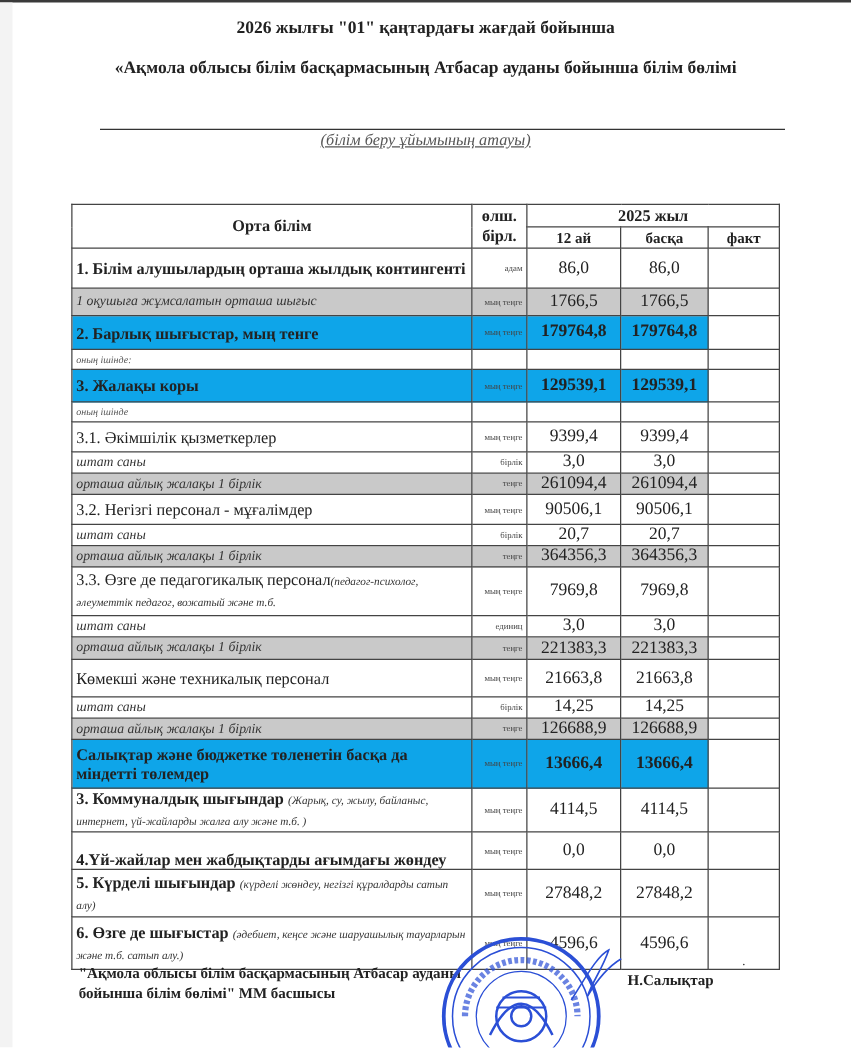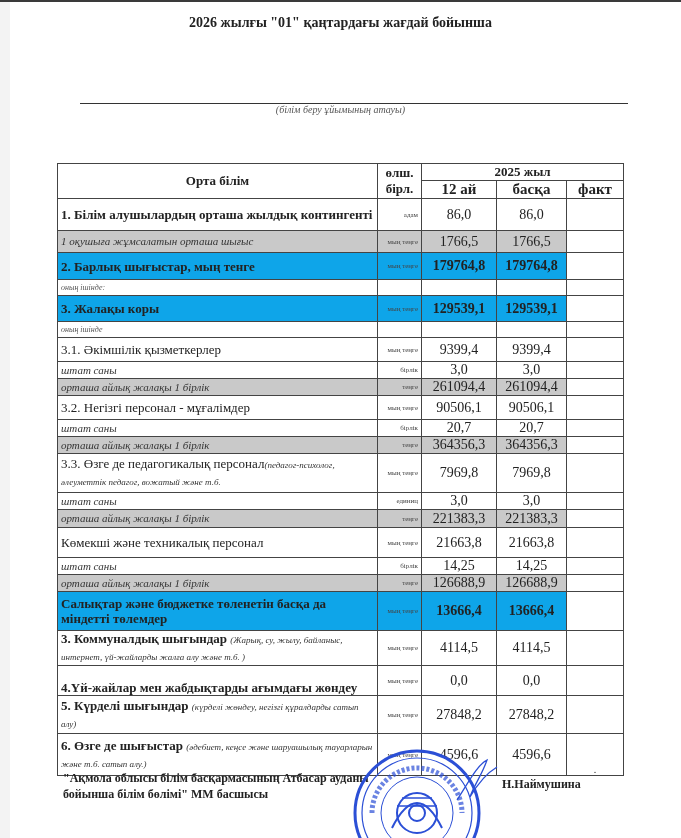--- a/index.html
+++ b/index.html
@@ -8,32 +8,32 @@
     background: #ffffff;
     font-family: "Liberation Serif", "DejaVu Serif", serif;
     color: #222;
   }
   .topbar { position: absolute; left: 0; top: 0; width: 681px; height: 2px; background: #3a3a3a; }
   .leftmargin { position: absolute; left: 0; top: 2px; width: 10px; height: 836px; background: #f3f3f3; }
   .header { position: absolute; left: 0; top: 14px; width: 681px; text-align: center; }
   .h-line { font-weight: bold; font-size: 14px; line-height: 18px; color: #222; }
   .h-org { margin-top: 14px; }
   .org-rule { position: absolute; left: 80px; top: 103px; width: 548px; height: 1px; background: #333; }
-  .org-caption { position: absolute; left: 0; top: 104px; width: 681px; text-align: center; font-size: 10px; font-style: italic; color: #555; }
+  .org-caption { position: absolute; left: 0; top: 104px; width: 681px; text-align: center; font-size: 13px; font-style: italic; color: #555; text-decoration: underline; }
 
   table.main {
     position: absolute; left: 57px; top: 163px;
     border-collapse: collapse; table-layout: fixed;
     width: 566px;
   }
   table.main td, table.main th { border: 1px solid #444; padding: 0 3px; vertical-align: middle; }
   col.c1 { width: 320px; } col.c2 { width: 44px; } col.c3 { width: 75px; } col.c4 { width: 70px; } col.c5 { width: 57px; }
   th { font-weight: bold; font-size: 13px; text-align: center; color: #222; }
   .head-main { height: 34px; }
-  .head-sub { height: 14px; font-size: 15px; margin-top: 35px; }
+  .head-sub { height: 14px; font-size: 12px; margin-top: 35px; }
   .unit { font-size: 7px; text-align: right; color: #444; }
   .num { text-align: center; font-size: 14px; color: #222; }
   .num.bold { font-weight: bold; }
   .lbl { font-size: 13px; color: #222; line-height: 15px; }
   .lbl.bold { font-weight: bold; }
   .lbl.ital { font-style: italic; font-size: 11px; color: #333; }
   .lbl.small-ital { font-style: italic; font-size: 8px; color: #555; }
   .sub-ital { font-style: italic; font-weight: normal; font-size: 9px; color: #333; }
   .g-dark td.shade { background: #c9c9c9; }
   .g-light td.shade { background: #0ea5e9; }
@@ -45,20 +45,21 @@
   .signature { position: absolute; left: 452px; top: 755px; width: 50px; height: 50px; }
 </style>
 </head>
 <body>
 
 <div class="topbar"></div>
 <div class="leftmargin"></div>
 
 <div class="header">
   <div class="h-line">2026 жылғы "01" қаңтардағы жағдай бойынша</div>
+  <div class="h-line h-org">«Ақмола облысы білім басқармасының Атбасар ауданы бойынша білім бөлімі</div>
 </div>
 <div class="org-rule"></div>
 <div class="org-caption">(білім беру ұйымының атауы)</div>
 
 <table class="main">
   <colgroup>
       <col class="c1">
       <col class="c2">
       <col class="c3">
       <col class="c4">
@@ -256,13 +257,13 @@
   <circle cx="65" cy="65" r="20" fill="none" stroke="#2b4fd6" stroke-width="2"></circle>
   <circle cx="65" cy="65" r="8" fill="none" stroke="#2b4fd6" stroke-width="2"></circle>
   <path d="M40 80 Q65 30 90 80" fill="none" stroke="#2b4fd6" stroke-width="2"></path>
   <path d="M45 58 L85 58 M50 50 L80 50" stroke="#2b4fd6" stroke-width="1.5"></path>
   <path d="M20 65 A45 45 0 0 1 110 65" fill="none" stroke="#2b4fd6" stroke-width="5" stroke-dasharray="3 2" opacity="0.7"></path>
 </svg>
 <svg class="signature" viewBox="0 0 50 50">
   <path d="M5 45 C15 30 25 10 35 5 C30 20 22 30 18 42 C25 30 35 18 45 12" fill="none" stroke="#2b4fd6" stroke-width="1.3"></path>
 </svg>
 
-<div class="signer">Н.Наймушина</div>
+<div class="signer">Н.Салықтар</div>
 
 </body></html>

